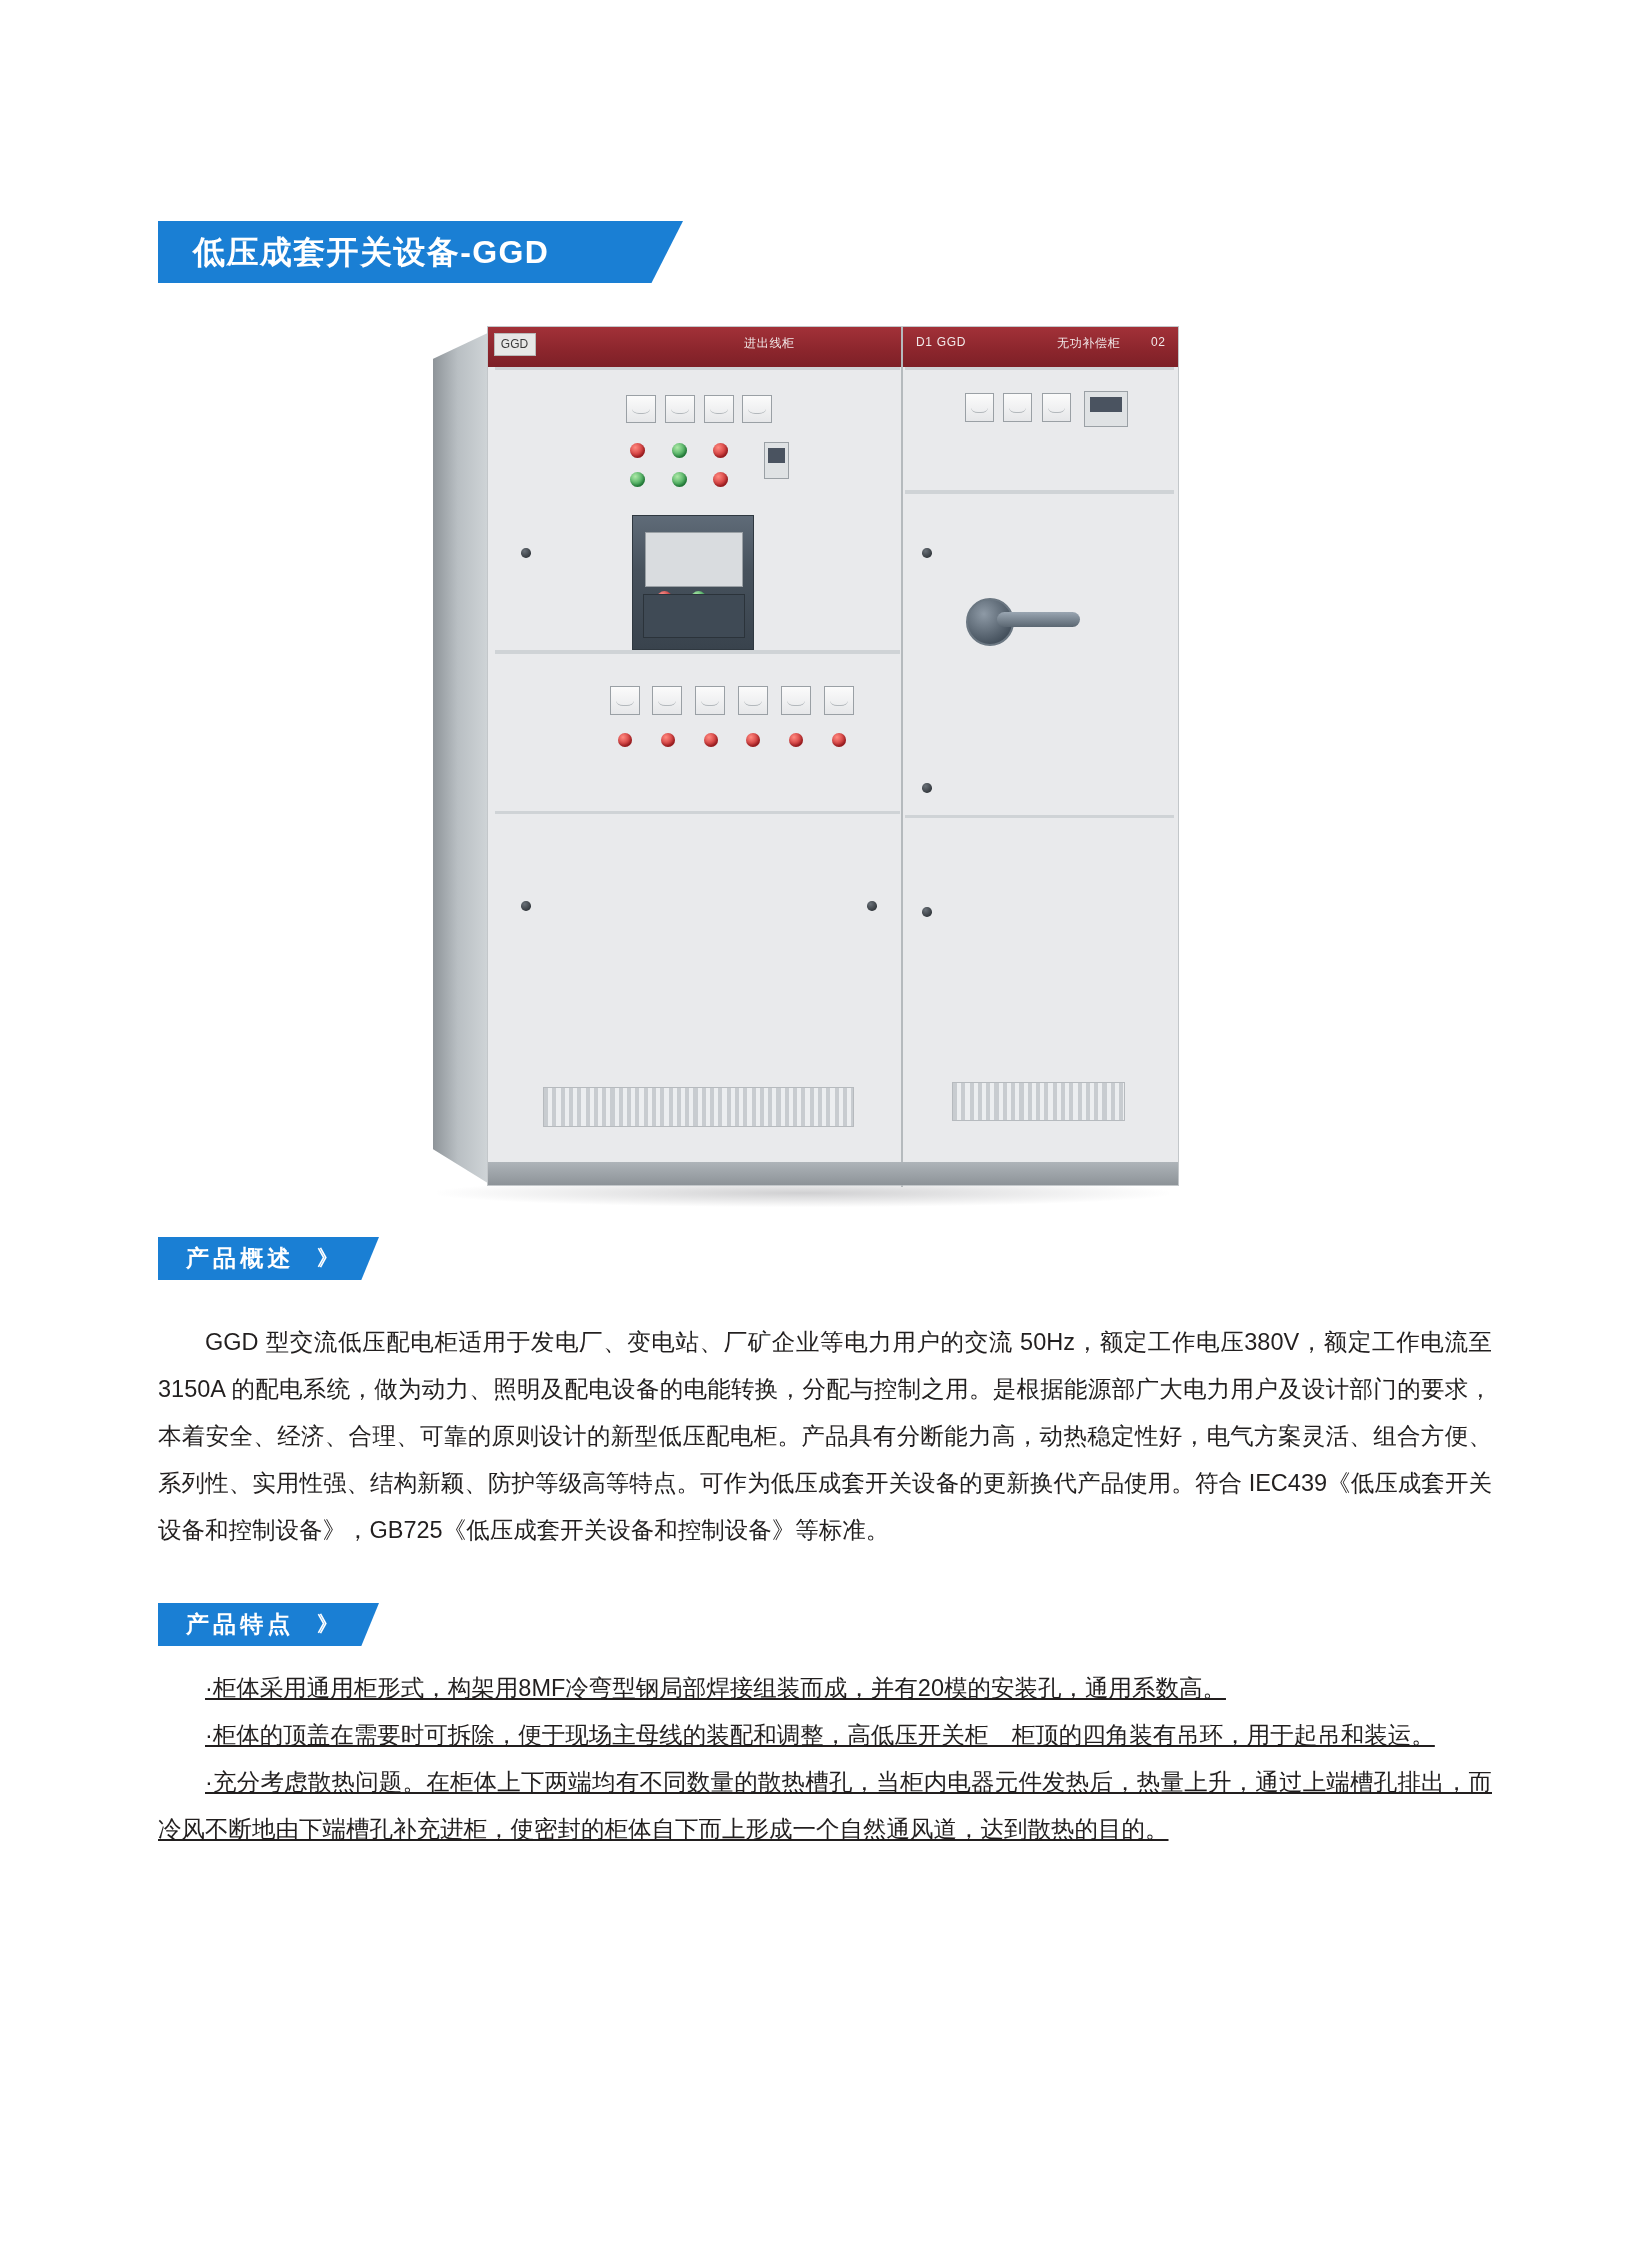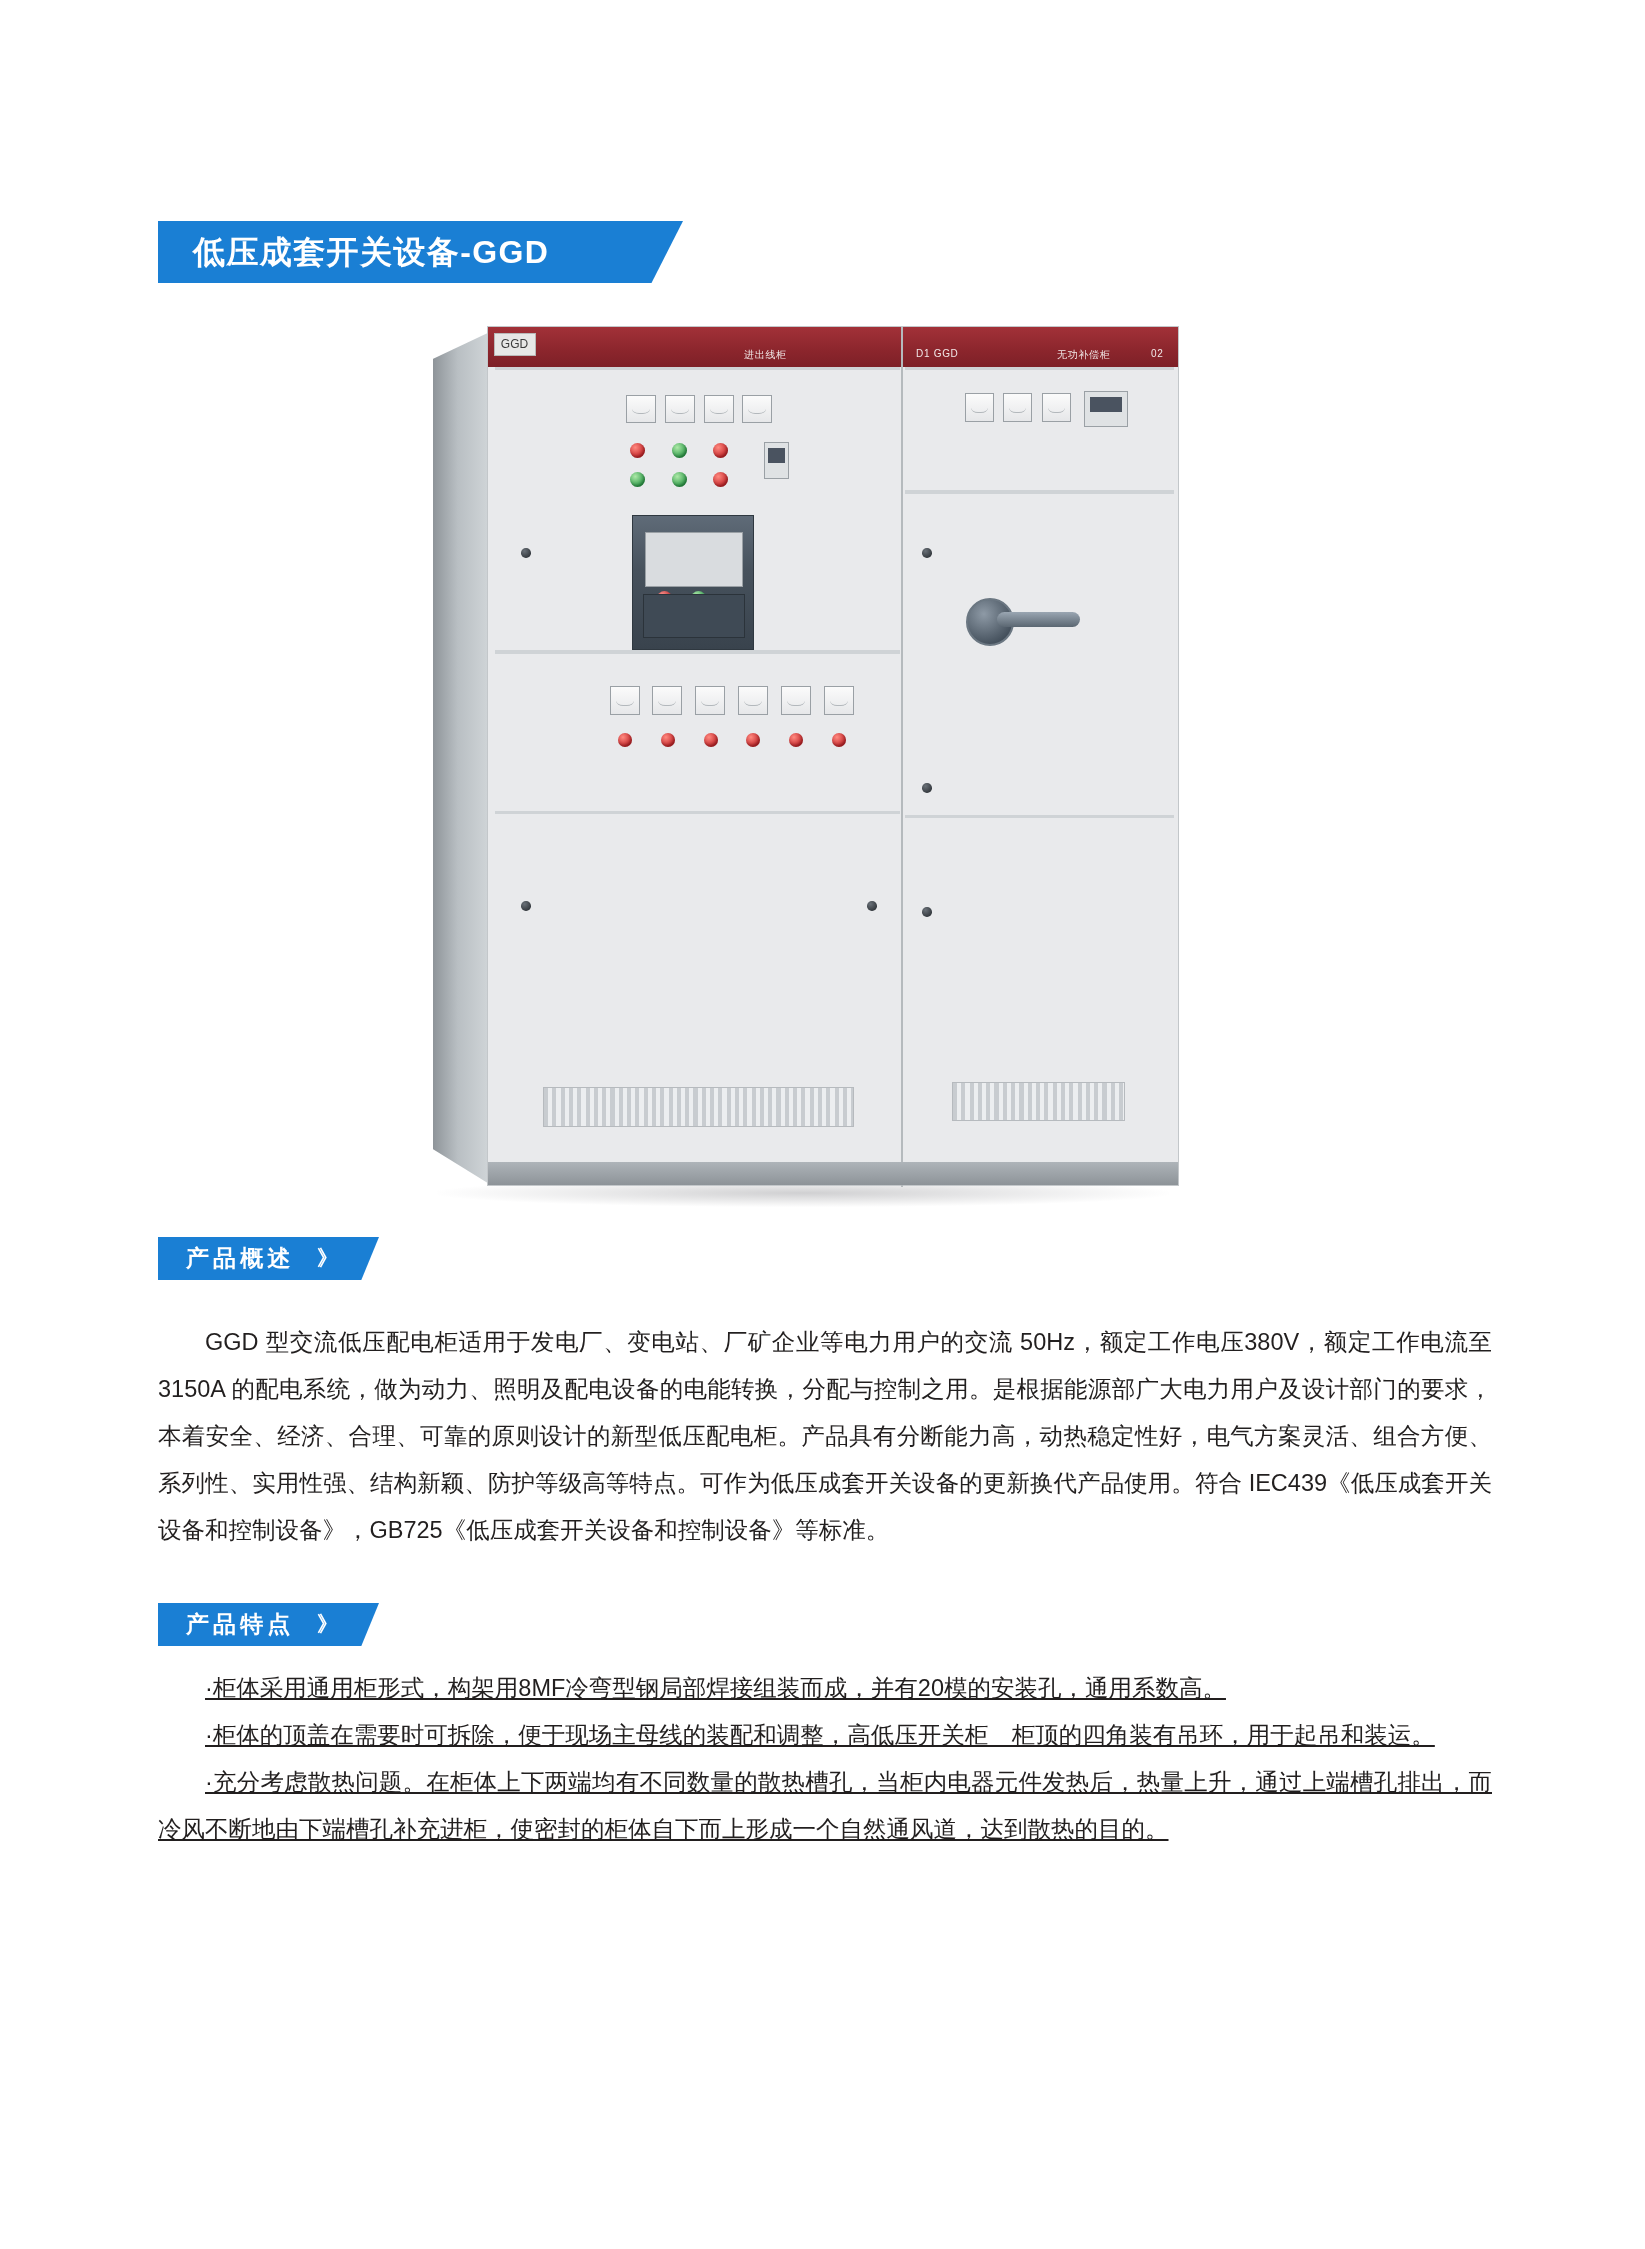--- a/index.html
+++ b/index.html
@@ -86,23 +86,23 @@
   .pi-topstrip {
     position: absolute;
     left: 0;
     top: 0;
     width: 100%;
     height: 40px;
     background: linear-gradient(180deg, #a23138 0%, #8d262d 55%, #7d2027 100%);
   }
   .pi-topstrip .lbl {
     position: absolute;
-    top: 21px;
+    top: 8px;
     color: #f2e9e9;
-    font-size: 10px;
+    font-size: 12px;
     letter-spacing: 0.7px;
     white-space: nowrap;
   }
   .pi-ggd-badge {
     position: absolute;
     left: 5.5px;
     top: 5.5px;
     width: 40px;
     height: 21px;
     background: #e7e7e6;

